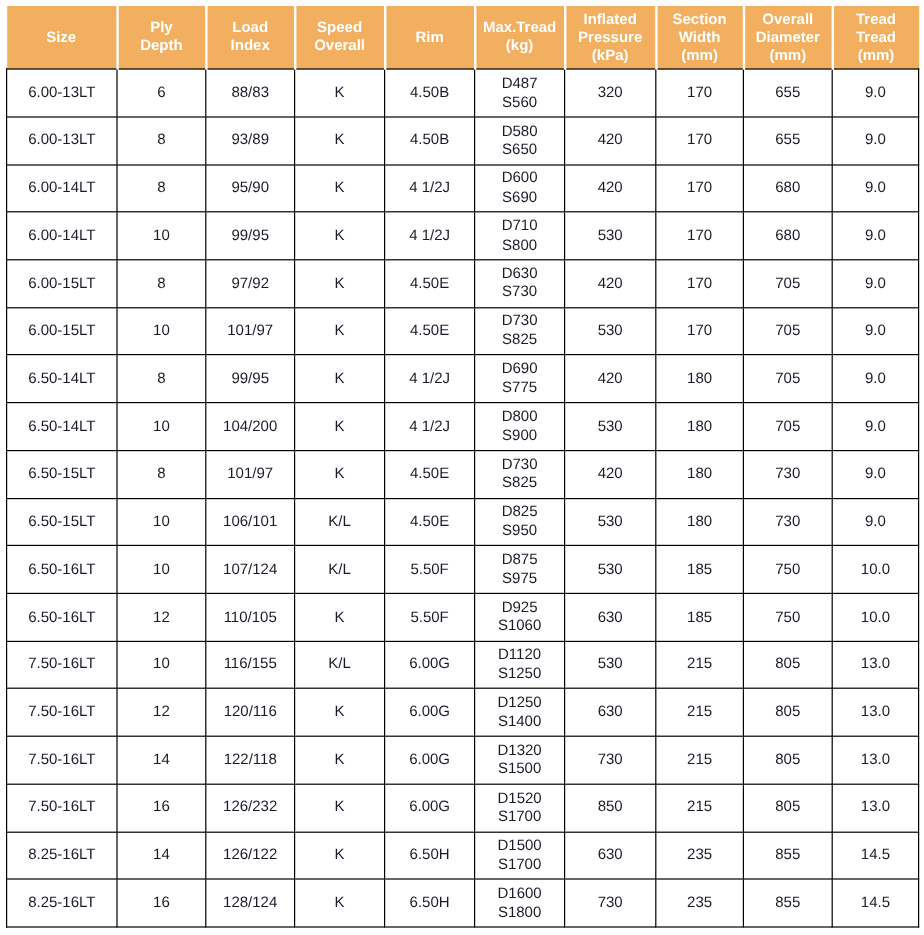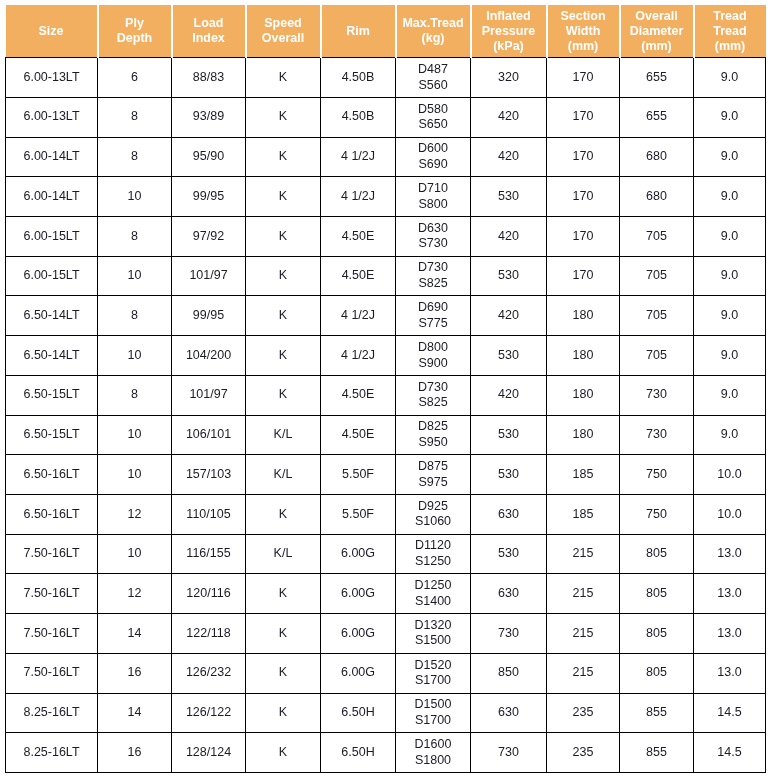--- a/index.html
+++ b/index.html
@@ -286,21 +286,21 @@
             <span class="ml-line">S950</span>
           </td>
           <td>530</td>
           <td>180</td>
           <td>730</td>
           <td>9.0</td>
         </tr>
         <tr>
           <td>6.50-16LT</td>
           <td>10</td>
-          <td>157/103</td>
+          <td>107/124</td>
           <td>K/L</td>
           <td>5.50F</td>
           <td>
             <span class="ml-line">D875</span>
             <span class="ml-line">S975</span>
           </td>
           <td>530</td>
           <td>185</td>
           <td>750</td>
           <td>10.0</td>

